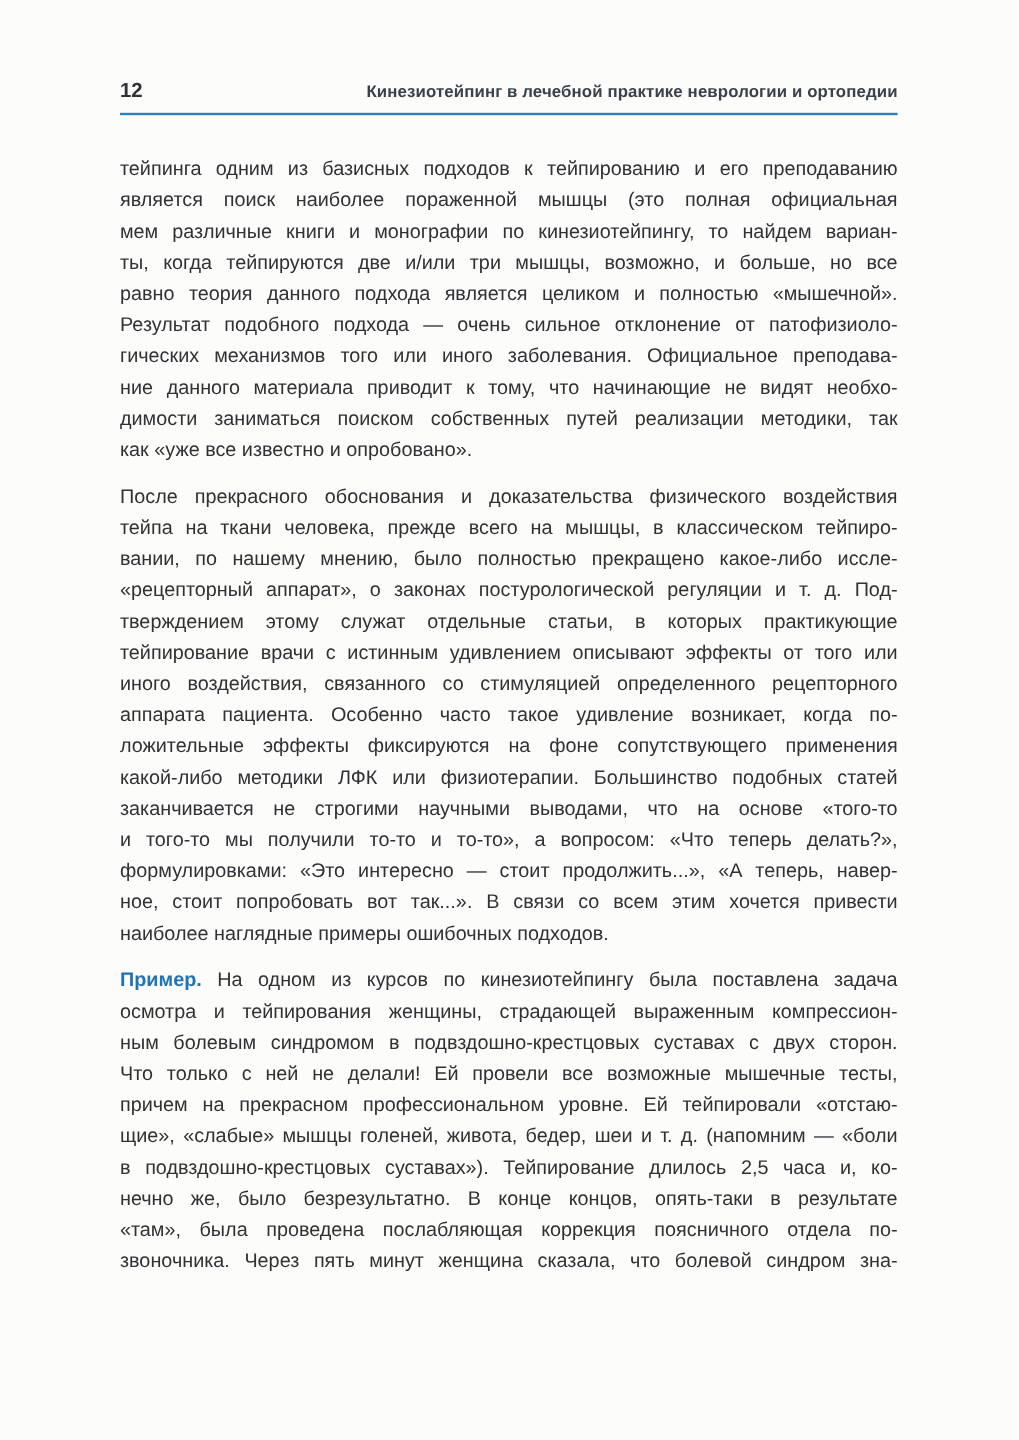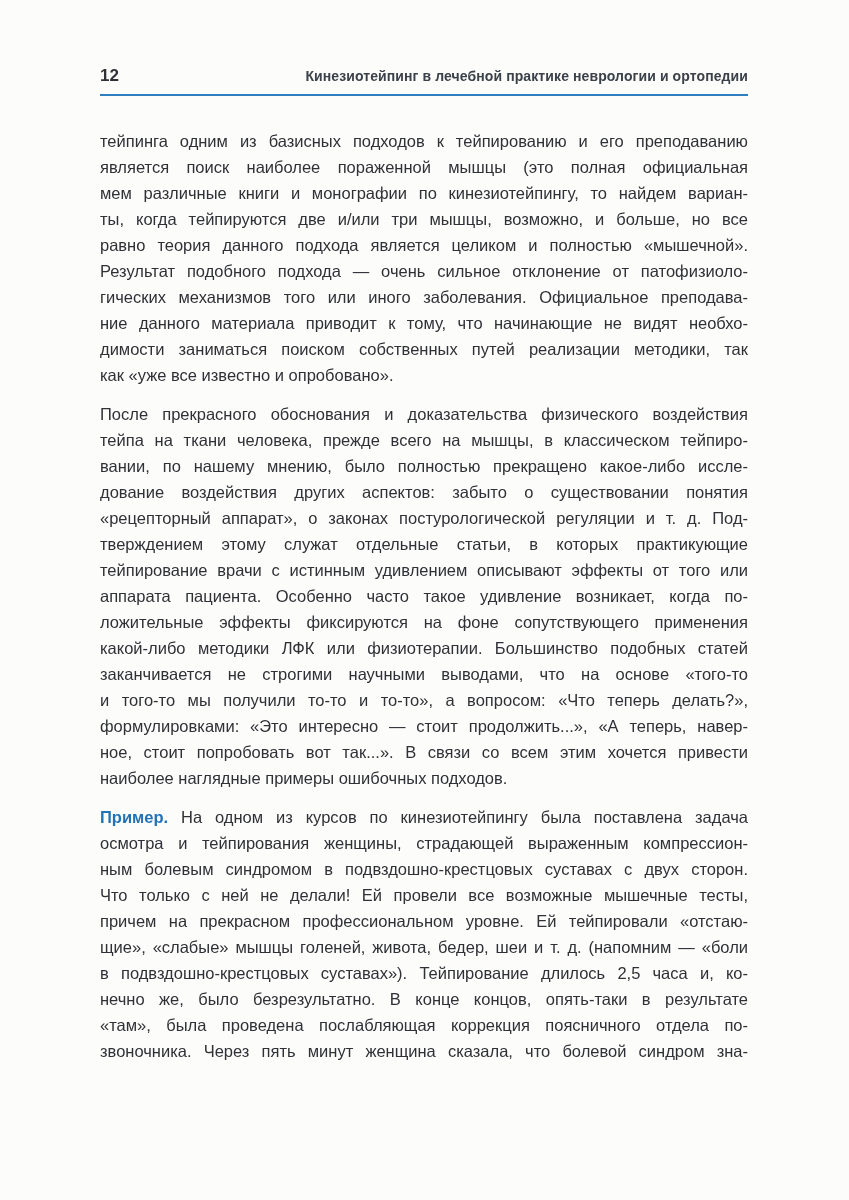--- a/index.html
+++ b/index.html
@@ -78,24 +78,24 @@
         <div class="line">гических механизмов того или иного заболевания. Официальное преподава-</div>
         <div class="line">ние данного материала приводит к тому, что начинающие не видят необхо-</div>
         <div class="line">димости заниматься поиском собственных путей реализации методики, так</div>
         <div class="line final">как «уже все известно и опробовано».</div>
       </div>
 
     <div class="paragraph">
         <div class="line">После прекрасного обоснования и доказательства физического воздействия</div>
         <div class="line">тейпа на ткани человека, прежде всего на мышцы, в классическом тейпиро-</div>
         <div class="line">вании, по нашему мнению, было полностью прекращено какое-либо иссле-</div>
-        <div class="line">дование воздействия других аспектов: забыто о существовании понятия</div>
         <div class="line">«рецепторный аппарат», о законах постурологической регуляции и т. д. Под-</div>
         <div class="line">тверждением этому служат отдельные статьи, в которых практикующие</div>
         <div class="line">тейпирование врачи с истинным удивлением описывают эффекты от того или</div>
+        <div class="line">иного воздействия, связанного со стимуляцией определенного рецепторного</div>
         <div class="line">аппарата пациента. Особенно часто такое удивление возникает, когда по-</div>
         <div class="line">ложительные эффекты фиксируются на фоне сопутствующего применения</div>
         <div class="line">какой-либо методики ЛФК или физиотерапии. Большинство подобных статей</div>
         <div class="line">заканчивается не строгими научными выводами, что на основе «того-то</div>
         <div class="line">и того-то мы получили то-то и то-то», а вопросом: «Что теперь делать?»,</div>
         <div class="line">формулировками: «Это интересно — стоит продолжить...», «А теперь, навер-</div>
         <div class="line">ное, стоит попробовать вот так...». В связи со всем этим хочется привести</div>
         <div class="line final">наиболее наглядные примеры ошибочных подходов.</div>
       </div>
 

